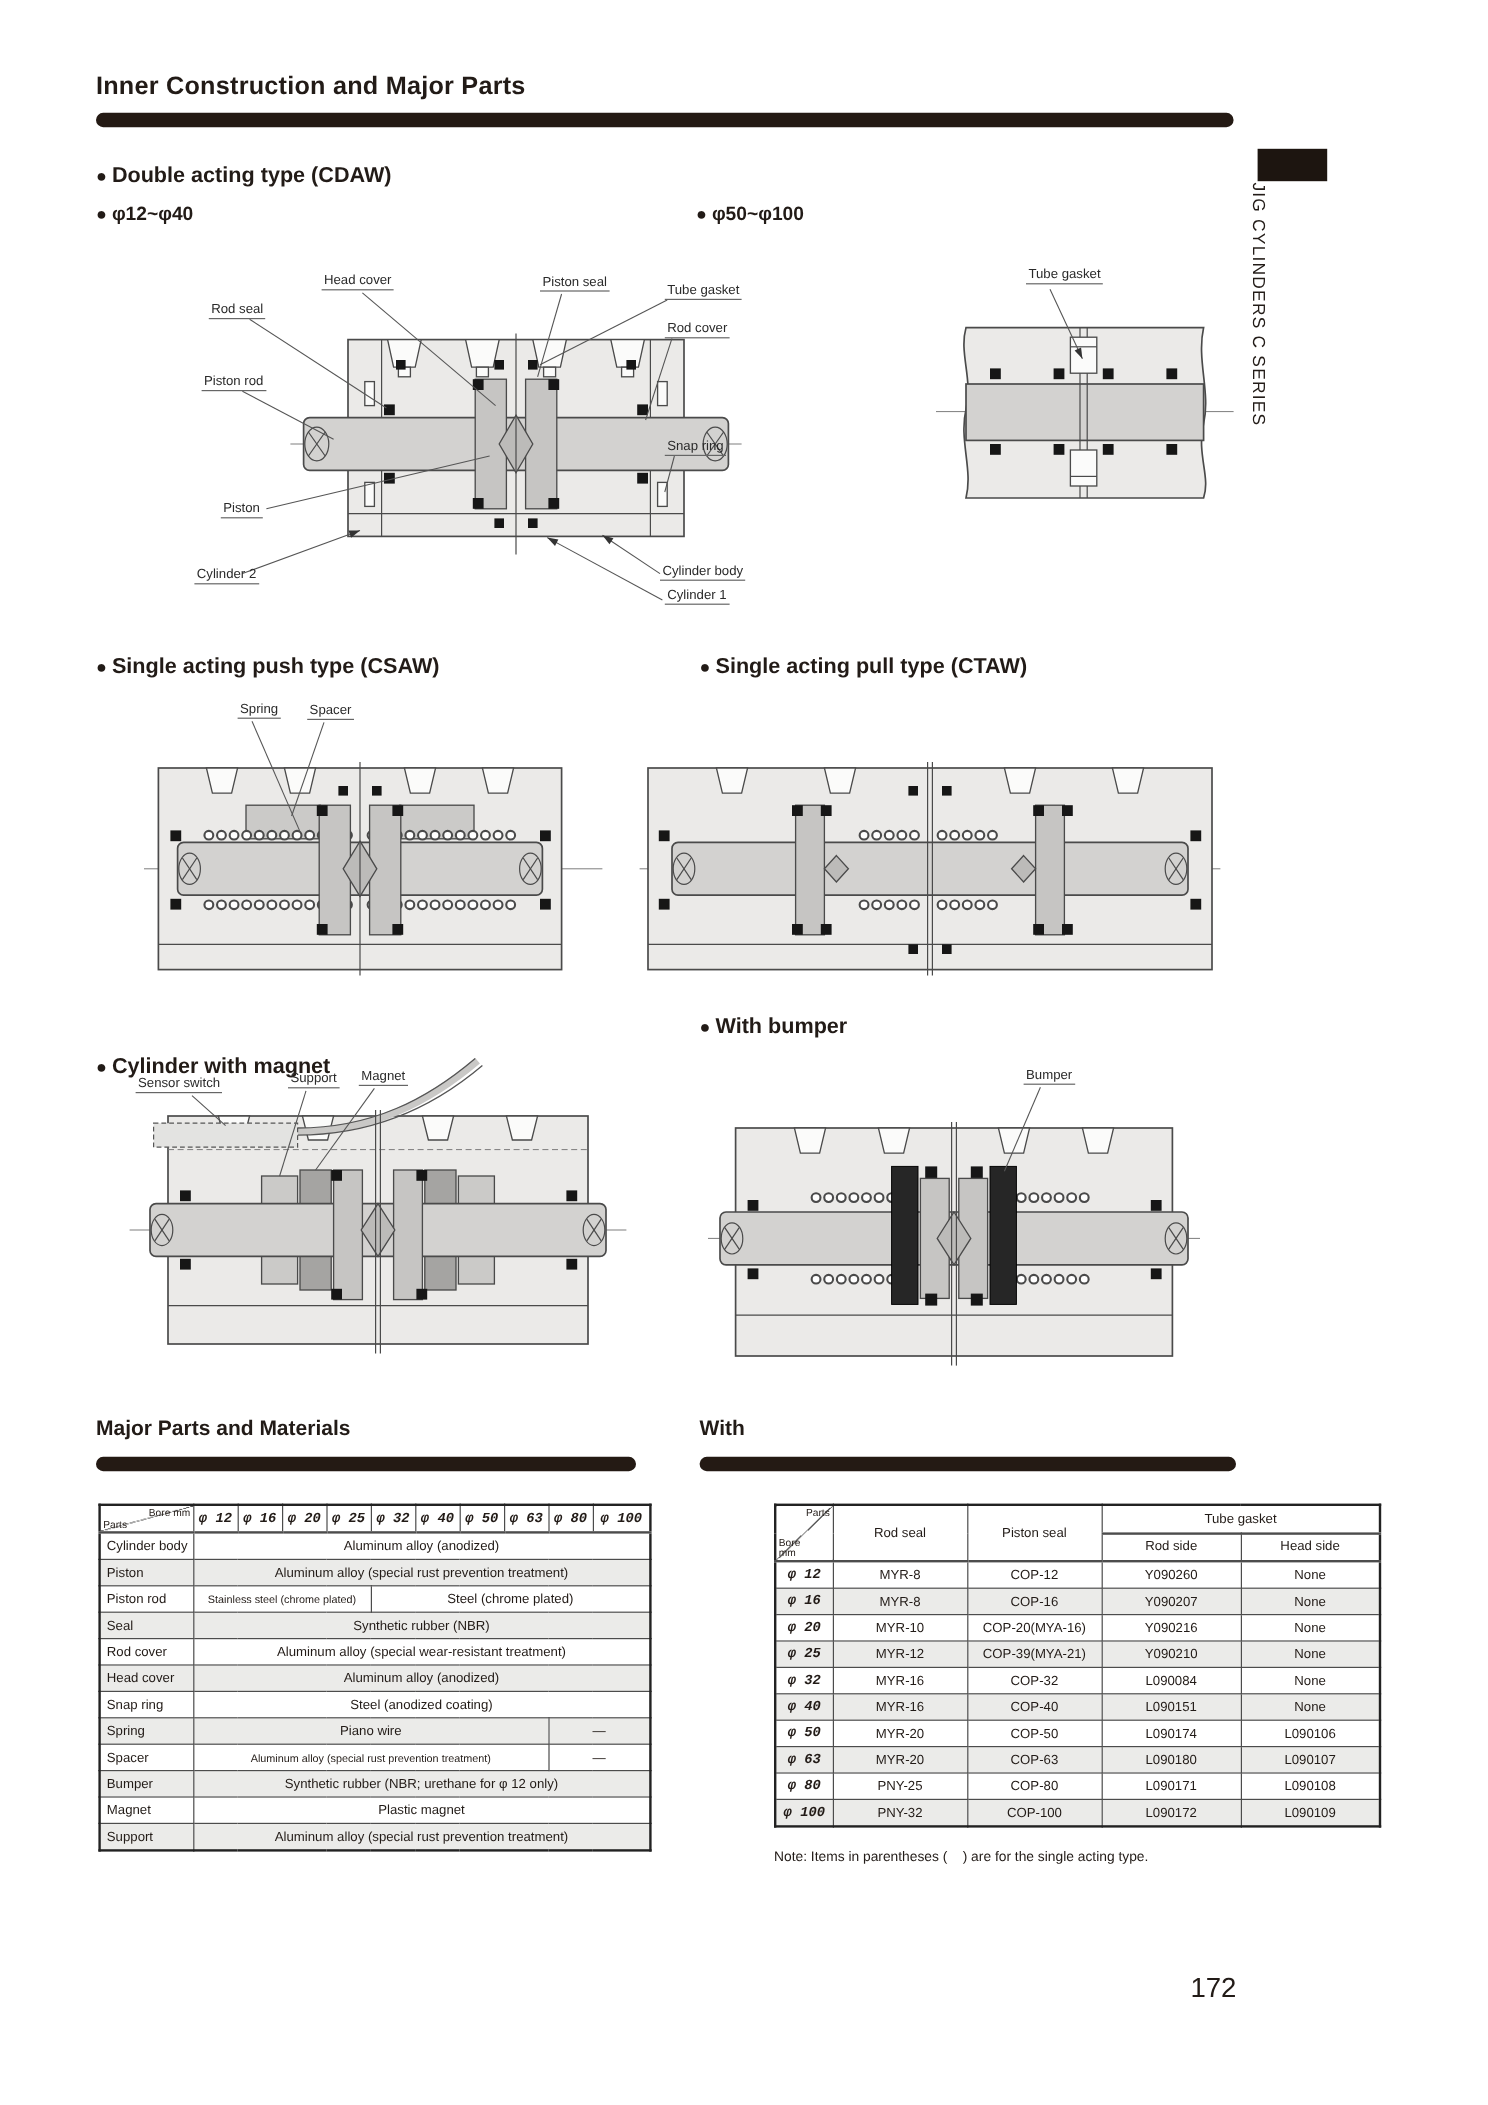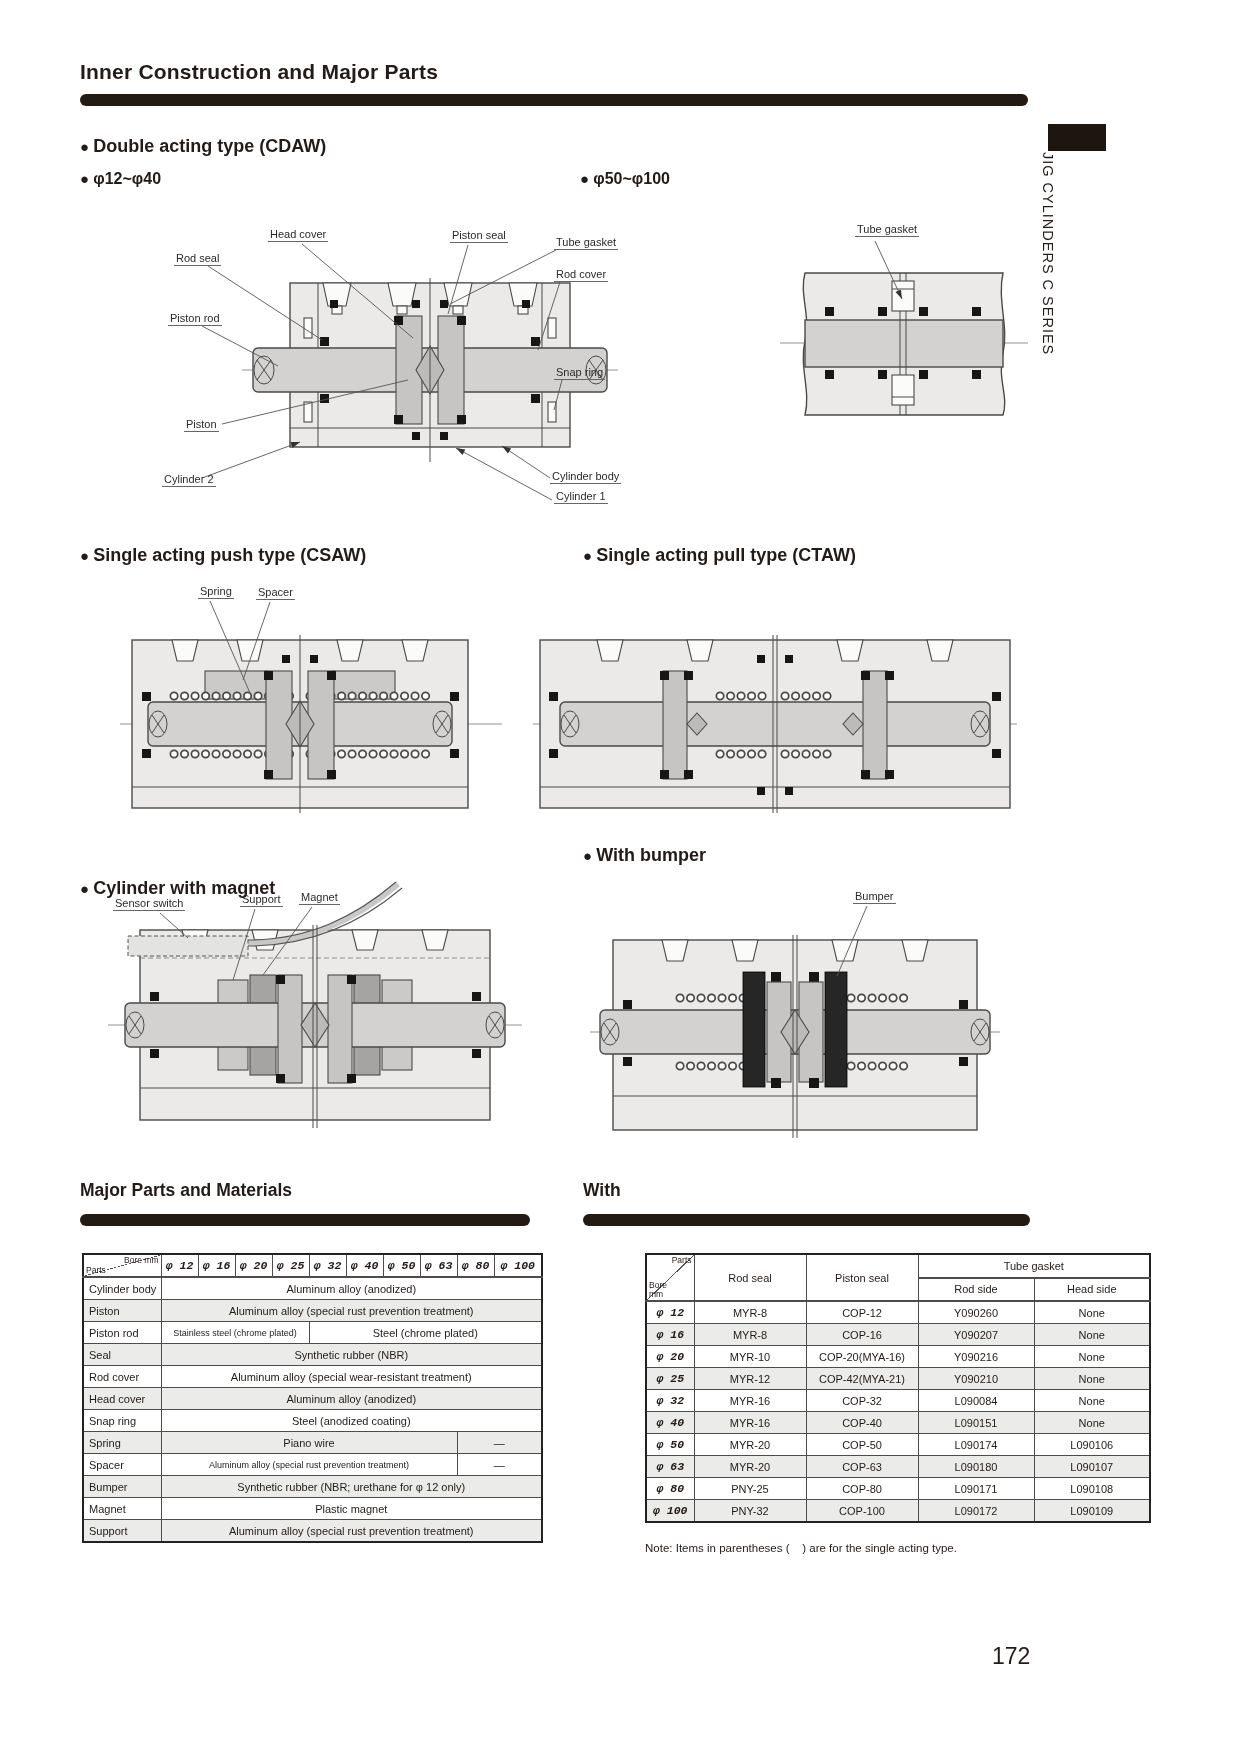--- a/index.html
+++ b/index.html
@@ -499,21 +499,21 @@
           <tr>
             <th class="boreh">φ 20</th>
             <td>MYR-10</td>
             <td>COP-20(MYA-16)</td>
             <td>Y090216</td>
             <td>None</td>
           </tr>
           <tr class="alt">
             <th class="boreh">φ 25</th>
             <td>MYR-12</td>
-            <td>COP-42(MYA-21)</td>
+            <td>COP-39(MYA-21)</td>
             <td>Y090210</td>
             <td>None</td>
           </tr>
           <tr>
             <th class="boreh">φ 32</th>
             <td>MYR-16</td>
             <td>COP-32</td>
             <td>L090084</td>
             <td>None</td>
           </tr>

